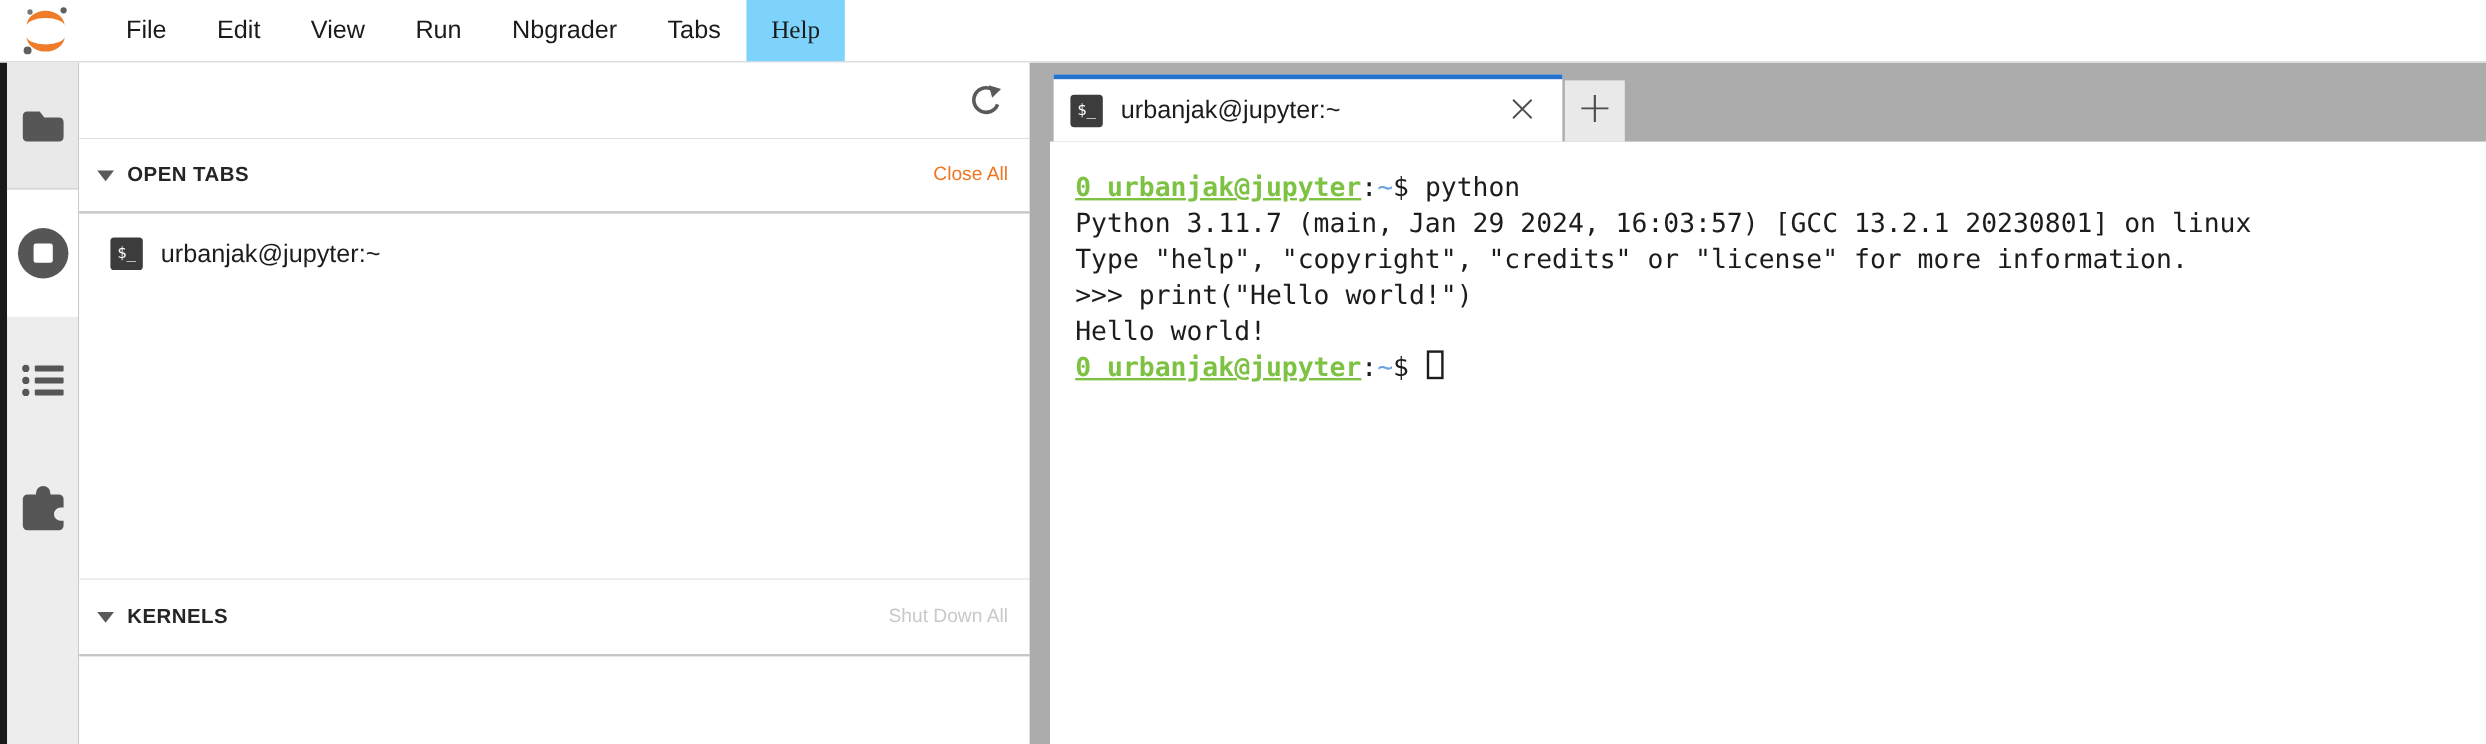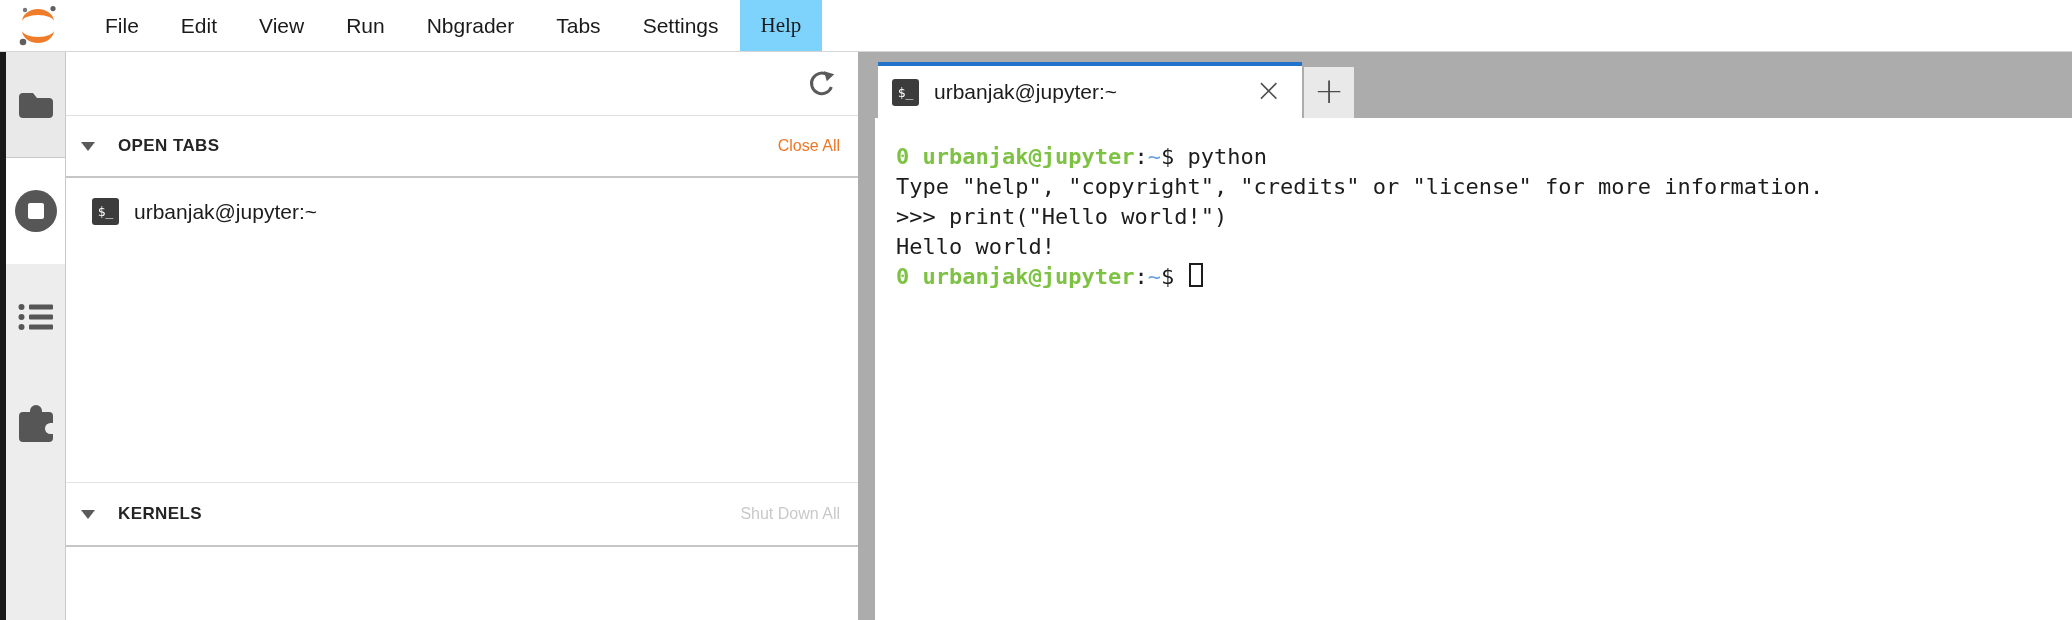--- a/index.html
+++ b/index.html
@@ -26,21 +26,21 @@
   .side-slot { height:106px; display:flex; align-items:center; justify-content:center; }
   .side-slot.first { background:#e9e9e9; border-bottom:1px solid #c9c9c9; }
   .side-slot.selected { background:#ffffff; }
 
   
   .left-panel { position:absolute; left:66px; top:52px; width:792px; height:568px;
     background:#ffffff; display:flex; flex-direction:column; }
   .lp-toolbar { flex:none; height:64px; border-bottom:1px solid #e0e0e0;
     display:flex; align-items:center; justify-content:flex-end; padding-right:22px; }
   .lp-header { flex:none; height:62px; border-bottom:2px solid #c6c6c6;
-    display:flex; align-items:center; padding:0 18px 0 12px; background:#fff;gap:12px; }
+    display:flex; align-items:center; padding:0 18px 0 12px; background:#fff; }
   .lp-header.kernels { height:65px; border-top:1px solid #e2e2e2;align-items:center; }
   .caret-icon { width:0; height:0; border-left:7px solid transparent;
     border-right:7px solid transparent; border-top:9px solid #5a5a5a;
     margin:0 11px 0 3px; }
   .lp-title { font-size:17px; font-weight:bold; color:#252525; letter-spacing:.4px; }
   .lp-action { margin-left:auto; font-size:16px; cursor:default; }
   .lp-action.orange { color:var(--orange); }
   .lp-action.disabled { color:#c9c9c9; }
   .lp-list { flex:none; height:304px; padding-top:14px; }
   .open-tab-item { display:flex; align-items:center; padding:6px 0 6px 26px; }
@@ -64,21 +64,21 @@
   .plus-btn { width:50px; height:51px; background:#e9e9e9; margin-left:2px;
     display:flex; align-items:center; justify-content:center; font-size:36px;
     font-weight:300; color:#4c4c4c; font-family:"DejaVu Sans", sans-serif;
     padding-bottom:4px; }
 
   .terminal { flex:1; margin-left:17px; background:#ffffff;
     padding:24px 0 0 21px; font-family:"DejaVu Sans Mono", monospace;
     font-size:22px; line-height:30px; color:var(--term-fg); }
   .term-line { white-space:pre; }
   .seg-fg { color:var(--term-fg); }
-  .seg-green { color:var(--green); }
+  .seg-green { color:var(--green);text-decoration:underline; }
   .seg-blue { color:var(--blue); }
   .seg-bold { font-weight:bold; }
   .cursor { display:inline-block; width:14px; height:24px;
     border:2px solid #1c1c1c; vertical-align:-3px; margin-left:2px; }
 
   .icon-svg { display:block; }
 </style>
 </head>
 <body>
 
@@ -92,21 +92,20 @@
       <circle cx="7" cy="37" r="3.3" fill="#5f5f5f"></circle>
     </svg>
   </div>
   <div class="menu-items" id="menu-items">
       <div class="menu-item">File</div>
       <div class="menu-item">Edit</div>
       <div class="menu-item">View</div>
       <div class="menu-item">Run</div>
       <div class="menu-item">Nbgrader</div>
       <div class="menu-item">Tabs</div>
-      <div class="menu-item">Settings</div>
       <div class="menu-item highlighted">Help</div>
     </div>
 </div>
 
 <div class="left-edge"></div>
 
 <div class="sidebar">
   <div class="side-slot first">
     <span>
       <svg class="icon-svg" width="38" height="30" viewBox="0 0 38 30">
@@ -179,18 +178,19 @@
   <div class="tabbar">
     <div class="dock-tab">
       <span class="term-badge">$_</span>
       <span class="dock-tab-label">urbanjak@jupyter:~</span>
       <span class="close-btn">×</span>
     </div>
     <div class="plus-btn">+</div>
   </div>
   <div class="terminal" id="term-lines">
       <div class="term-line"><span class="seg-green seg-bold">0 urbanjak@jupyter</span><span class="seg-fg">:</span><span class="seg-blue">~</span><span class="seg-fg">$ python</span></div>
+      <div class="term-line"><span class="seg-fg">Python 3.11.7 (main, Jan 29 2024, 16:03:57) [GCC 13.2.1 20230801] on linux</span></div>
       <div class="term-line"><span class="seg-fg">Type "help", "copyright", "credits" or "license" for more information.</span></div>
       <div class="term-line"><span class="seg-fg">&gt;&gt;&gt; print("Hello world!")</span></div>
       <div class="term-line"><span class="seg-fg">Hello world!</span></div>
       <div class="term-line"><span class="seg-green seg-bold">0 urbanjak@jupyter</span><span class="seg-fg">:</span><span class="seg-blue">~</span><span class="seg-fg">$ </span><span class="cursor"></span></div>
     </div>
 </div>
 
 </body></html>

